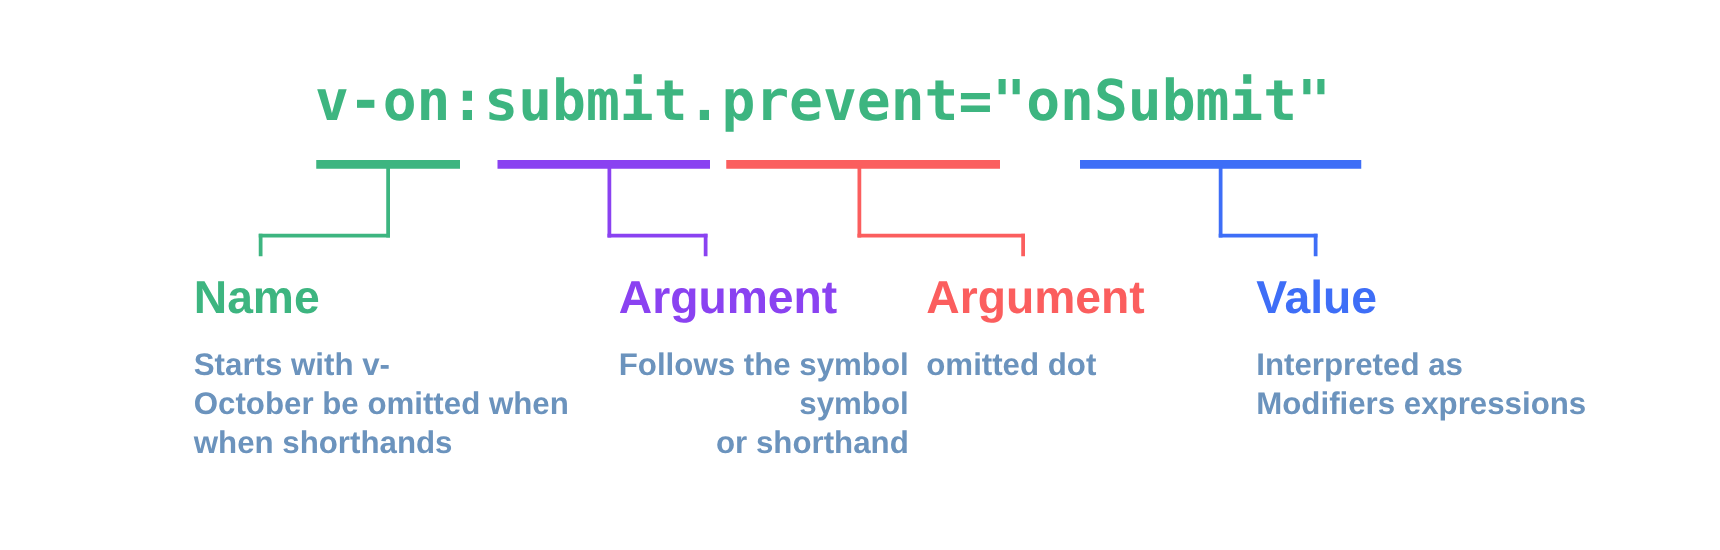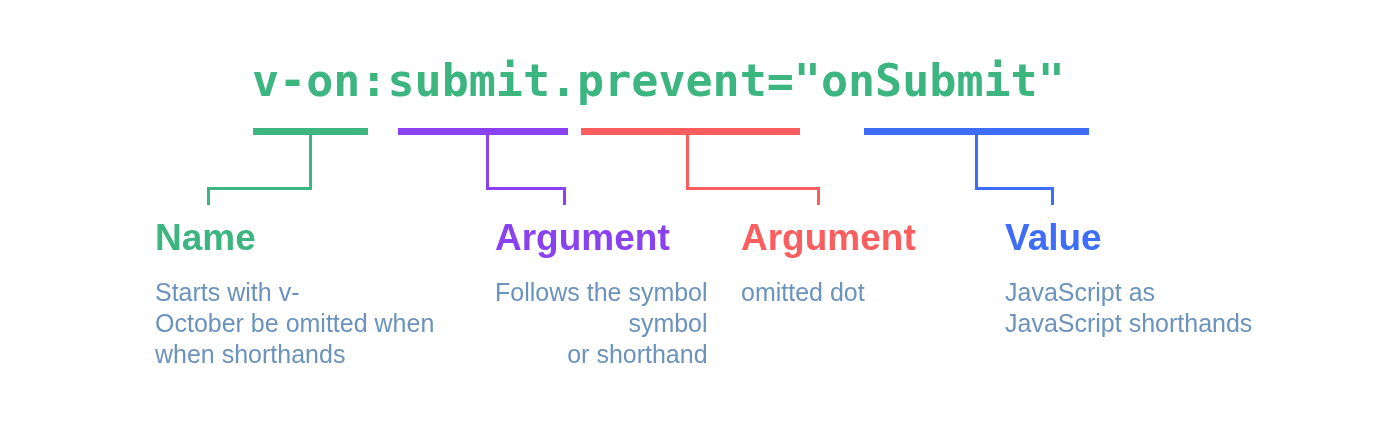--- a/index.html
+++ b/index.html
@@ -26,21 +26,21 @@
   .drop{position:absolute;top:133px;width:3px;height:57px;background:var(--c);}
   .horiz{position:absolute;top:187px;height:3px;background:var(--c);}
   .tick{position:absolute;top:187px;width:3px;height:18px;background:var(--c);}
   .label{
     position:absolute;top:217px;margin:0;
     font-size:37px;font-weight:700;letter-spacing:0;
     color:var(--c);
   }
   .desc{
     position:absolute;top:277px;
-    font-size:25px;line-height:31px;font-weight:400;
+    font-size:25px;line-height:31px;font-weight:700;
     color:#6b93bd;
   }
   
   .sec-0 .bar{left:253px;width:115px;}
   .sec-0 .drop{left:309px;}
   .sec-0 .horiz{left:207px;width:105px;}
   .sec-0 .tick{left:207px;}
   .sec-0 .label,.sec-0 .desc{left:155px;}
   
   .sec-1 .bar{left:398px;width:170px;}
@@ -105,18 +105,18 @@
     </div>
   </section>
 
   <section class="sec sec-3" style="--c: #3e6ef7;">
     <div class="bar"></div>
     <div class="drop"></div>
     <div class="horiz"></div>
     <div class="tick"></div>
     <h2 class="label">Value</h2>
     <div class="desc">
-      <div>JavaScript as</div>
-      <div>JavaScript shorthands</div>
+      <div>Interpreted as</div>
+      <div>Modifiers expressions</div>
     </div>
   </section>
 
 </div>
 
 </body></html>

